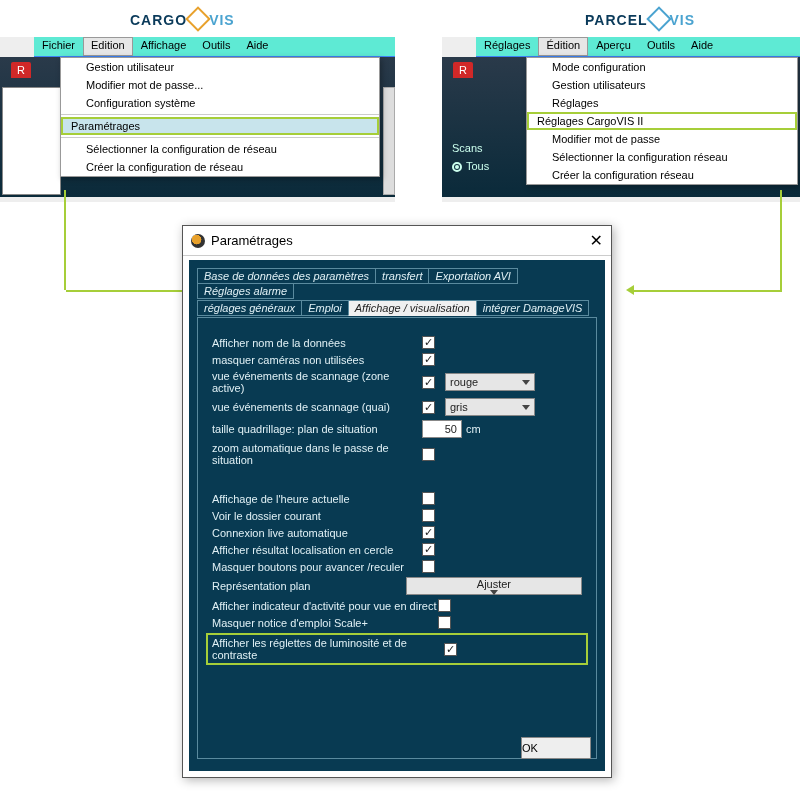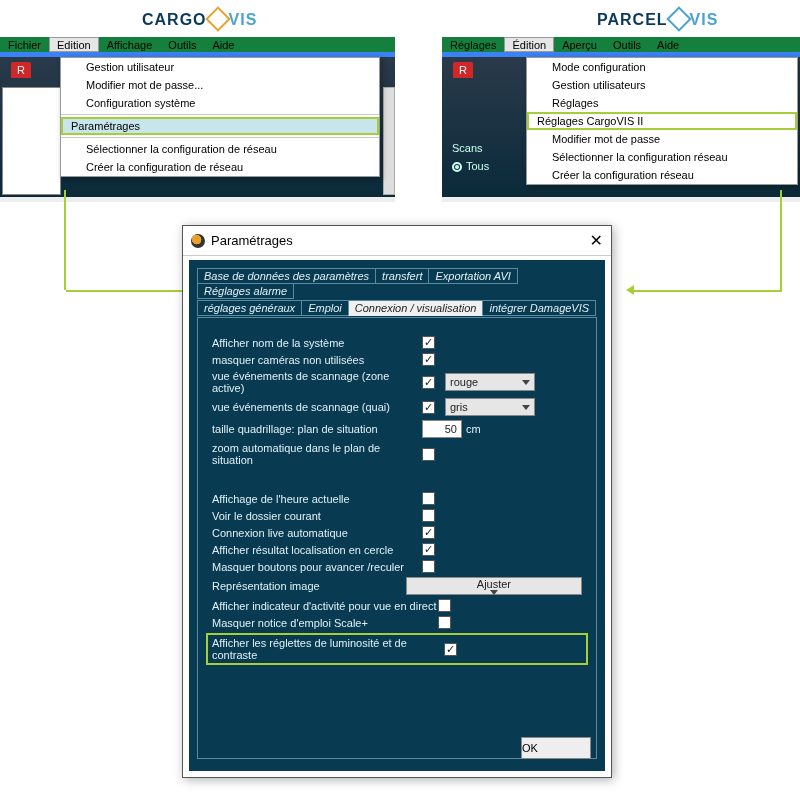--- a/index.html
+++ b/index.html
@@ -1,28 +1,28 @@
 <!DOCTYPE html>
 <html><head>
 <meta charset="utf-8">
 <style>
   * { box-sizing: border-box; margin: 0; padding: 0; font-family: "Segoe UI", Tahoma, sans-serif; }
   body { width: 800px; height: 800px; background: #fff; position: relative; font-size: 12px; }
 
-  .logo { position: absolute; font-weight: 600; font-size: 16px; letter-spacing: 1px; color: #0a3a5a; margin-left: 12px; }
+  .logo { position: absolute; font-weight: 600; font-size: 14px; letter-spacing: 1px; color: #0a3a5a; }
   .logo .h1 { color: #0a3a5a; }
   .logo .h2 { color: #4aa3d0; font-weight: 700; }
   .logo-icon { display: inline-block; width: 18px; height: 18px; border: 2px solid #e8a12c; transform: rotate(45deg); margin: 0 2px; vertical-align: -3px; }
   .logo-icon.blue { border-color: #4aa3d0; }
 
   .app { position: absolute; background: #eee; }
   .left-app { left: 0; top: 37px; width: 395px; height: 165px; }
   .right-app { left: 442px; top: 37px; width: 358px; height: 165px; }
 
-  .menubar { display: flex; background: #15803d; border-bottom: 5px solid #3b82f6; height: 20px; }
+  .menubar { display: flex; background: #5eead4; border-bottom: 1px solid #3b82f6; height: 20px; margin-left: 34px; }
   .menubar .mi { padding: 2px 8px; font-size: 11px; cursor: default; }
   .menubar .mi.active { background: #e6e6e6; border: 1px solid #999; padding: 1px 7px; }
 
   .dark-strip { position: absolute; left: 0; top: 20px; right: 0; height: 140px; background: linear-gradient(#2a3a4a, #0a2a3a); }
   .r-tab { position: absolute; left: 11px; top: 5px; background: #d02828; color: #fff; padding: 2px 6px; font-size: 11px; border-radius: 2px 2px 0 0; }
   .combo-strip { position: absolute; left: 2px; top: 30px; width: 59px; height: 108px; background: #fff; border: 1px solid #888; }
   .vb { position: absolute; right: 0; top: 30px; width: 12px; height: 108px; background: #ddd; border: 1px solid #aaa; }
 
   .dropdown { position: absolute; left: 60px; top: 55px; width: 320px; background: #fff; border: 1px solid #999; box-shadow: 2px 2px 6px rgba(0,0,0,.3); z-index: 5; }
   .dd-item { padding: 3px 25px; font-size: 11px; cursor: default; }
@@ -149,27 +149,27 @@
   <div class="dlg-body">
     <div class="tabs">
       <div class="tab">Base de données des paramètres</div>
       <div class="tab">transfert</div>
       <div class="tab">Exportation AVI</div>
       <div class="tab">Réglages alarme</div>
     </div>
     <div class="tabs">
       <div class="tab">réglages généraux</div>
       <div class="tab">Emploi</div>
-      <div class="tab active">Connexion / visualisation</div>
+      <div class="tab active">Affichage / visualisation</div>
       <div class="tab">intégrer DamageVIS</div>
     </div>
 
     <div class="tabpanel">
       <div class="row">
-          <span class="lbl">Afficher nom de la système</span>
+          <span class="lbl">Afficher nom de la données</span>
           <span class="chk on"></span>
         </div>
       <div class="row">
           <span class="lbl">masquer caméras non utilisées</span>
           <span class="chk on"></span>
         </div>
       <div class="row">
           <span class="lbl">vue événements de scannage (zone active)</span>
           <span class="chk on"></span>
         <span class="select">
@@ -186,21 +186,21 @@
           </span>
       </div>
       <div class="row">
           <span class="lbl">taille quadrillage: plan de situation</span>
         <span class="numbox">
             <span>50</span>
           </span>
         <span class="unit">cm</span>
       </div>
       <div class="row">
-          <span class="lbl">zoom automatique dans le plan de situation</span>
+          <span class="lbl">zoom automatique dans le passe de situation</span>
           <span class="chk"></span>
         </div>
 
       <div class="row gap">
           <span class="lbl">Affichage de l'heure actuelle</span>
           <span class="chk"></span>
         </div>
       <div class="row">
           <span class="lbl">Voir le dossier courant</span>
           <span class="chk"></span>
@@ -211,21 +211,21 @@
         </div>
       <div class="row">
           <span class="lbl">Afficher résultat localisation en cercle</span>
           <span class="chk on"></span>
         </div>
       <div class="row">
           <span class="lbl">Masquer boutons pour avancer /reculer</span>
           <span class="chk"></span>
         </div>
       <div class="row">
-          <span class="lbl">Représentation image</span>
+          <span class="lbl">Représentation plan</span>
         <span class="select wide">
             <span>Ajuster</span>
             <span class="dn"></span>
           </span>
       </div>
       <div class="row">
           <span class="lbl" style="width:226px">Afficher indicateur d'activité  pour vue en direct</span>
           <span class="chk"></span>
         </div>
       <div class="row">

